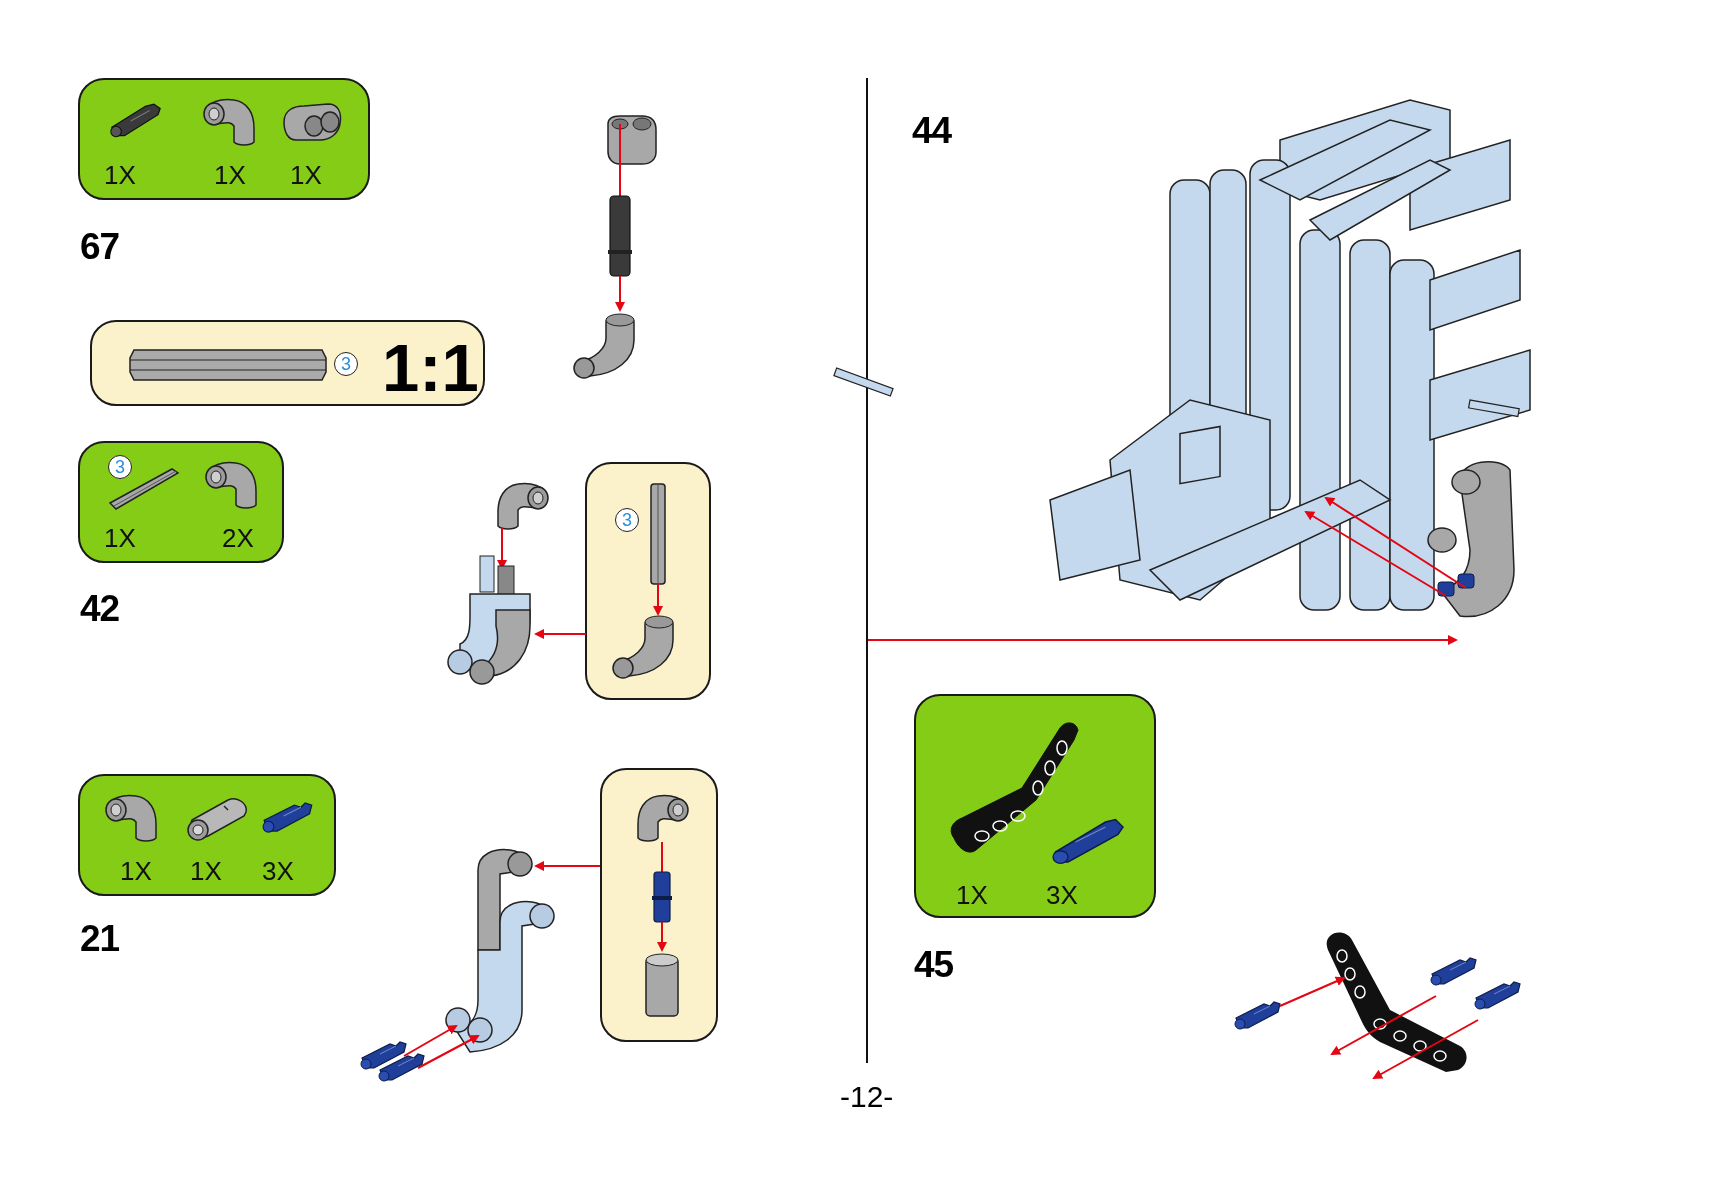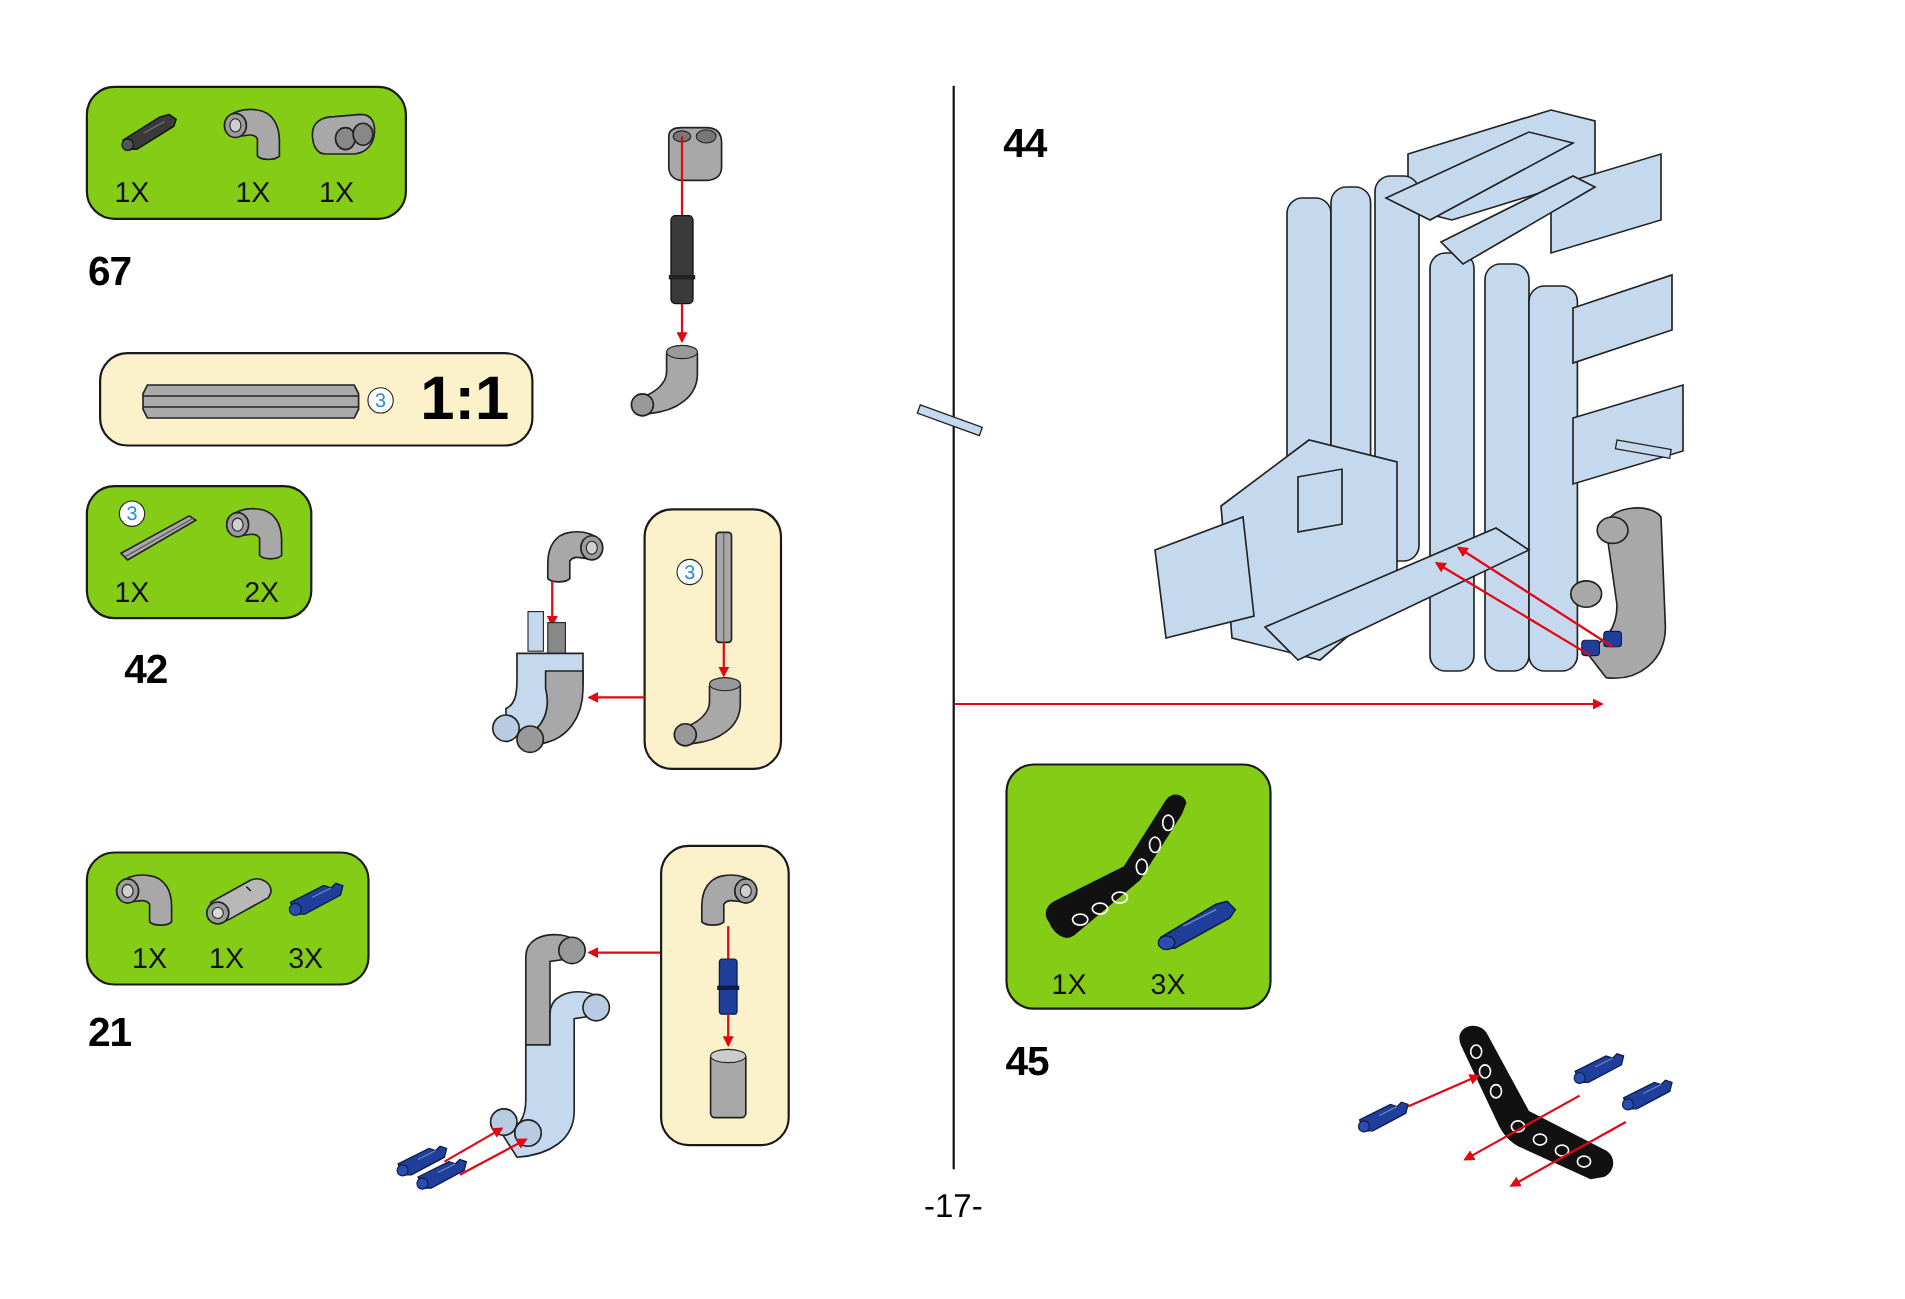--- a/index.html
+++ b/index.html
@@ -5,21 +5,21 @@
   html, body { margin: 0; padding: 0; background: #ffffff; }
   body { width: 1732px; height: 1181px; position: relative; overflow: hidden;
          font-family: "Liberation Sans", sans-serif; color: #000; }
   .parts-box { position: absolute; background: #84cc16; border: 2.5px solid #1a1a1a;
                border-radius: 26px; box-sizing: border-box; }
   .sub-box { position: absolute; background: #fbf1cb; border: 2.5px solid #1a1a1a;
              border-radius: 26px; box-sizing: border-box; }
   .qty { position: absolute; font-size: 26px; color: #111; font-family: "Liberation Sans", sans-serif; }
   .step-num { position: absolute; font-size: 37px; font-weight: bold; letter-spacing: -1px;
               font-family: "Liberation Sans", sans-serif; line-height: 1; }
-  .ratio { position: absolute; font-size: 56px; font-weight: bold; line-height: 1;
+  .ratio { position: absolute; font-size: 67px; font-weight: bold; line-height: 1;
            font-family: "Liberation Sans", sans-serif; }
   .badge { position: absolute; width: 24px; height: 24px; border: 1.5px solid #222;
            border-radius: 50%; background: #fff; color: #2b8fd8; font-size: 18px;
            display: flex; align-items: center; justify-content: center; box-sizing: border-box;
            font-family: "Liberation Sans", sans-serif; }
   .page-num { position: absolute; font-size: 30px; font-family: "Liberation Sans", sans-serif; }
   svg.part { position: absolute; overflow: visible; }
   .divider { position: absolute; background: #111; }
 </style>
 </head>
@@ -105,21 +105,21 @@
   <svg class="part" style="left:26px; top:20px;" width="76" height="50" viewBox="0 0 76 50">
     <path d="M4,40 L66,6 L72,10 L10,46 Z" fill="#a8a8a8" stroke="#222" stroke-width="1.5"></path>
     <line x1="8" y1="43" x2="70" y2="8" stroke="#555" stroke-width="1"></line>
   </svg>
   <svg class="part" style="left:122px; top:18px;" width="60" height="50" viewBox="0 0 60 50">
     <use href="#elbow-grey"></use>
   </svg>
   <span class="qty" style="left:24px; top:80px;">1X</span>
   <span class="qty" style="left:142px; top:80px;">2X</span>
 </div>
-<span class="step-num" style="left:80px; top:590px;margin-left:33px;">42</span>
+<span class="step-num" style="left:80px; top:590px;">42</span>
 
 <div class="sub-box" style="left:585px; top:462px; width:126px; height:238px;">
   <span class="badge" style="left:28px; top:44px;">3</span>
   <svg class="part" style="left:20px; top:14px;" width="90" height="220" viewBox="0 0 90 220">
     <rect x="44" y="6" width="14" height="100" rx="3" fill="#a8a8a8" stroke="#222" stroke-width="1.5"></rect>
     <line x1="51" y1="6" x2="51" y2="106" stroke="#555" stroke-width="1"></line>
     <line x1="51" y1="106" x2="51" y2="136" stroke="#e30613" stroke-width="2" marker-end="url(#arrowhead)"></line>
     <g>
       <path d="M38,146 C38,138 66,138 66,146 L66,162 C66,182 48,196 22,198 L12,184 C28,180 38,170 38,160 Z" fill="#a8a8a8" stroke="#222" stroke-width="1.5"></path>
       <ellipse cx="52" cy="144" rx="14" ry="6" fill="#999" stroke="#222"></ellipse>
@@ -297,13 +297,13 @@
       <use href="#pin-blue"></use>
     </g>
   <g transform="translate(244,52)">
       <use href="#pin-blue"></use>
     </g>
   <line x1="50" y1="80" x2="114" y2="52" stroke="#e30613" stroke-width="2" marker-end="url(#arrowhead)"></line>
   <line x1="206" y1="70" x2="102" y2="128" stroke="#e30613" stroke-width="2" marker-end="url(#arrowhead)"></line>
   <line x1="248" y1="94" x2="144" y2="152" stroke="#e30613" stroke-width="2" marker-end="url(#arrowhead)"></line>
 </svg>
 
-<span class="page-num" style="left:840px; top:1080px;">-17-</span>
+<span class="page-num" style="left:840px; top:1080px;">-12-</span>
 
 </body></html>

